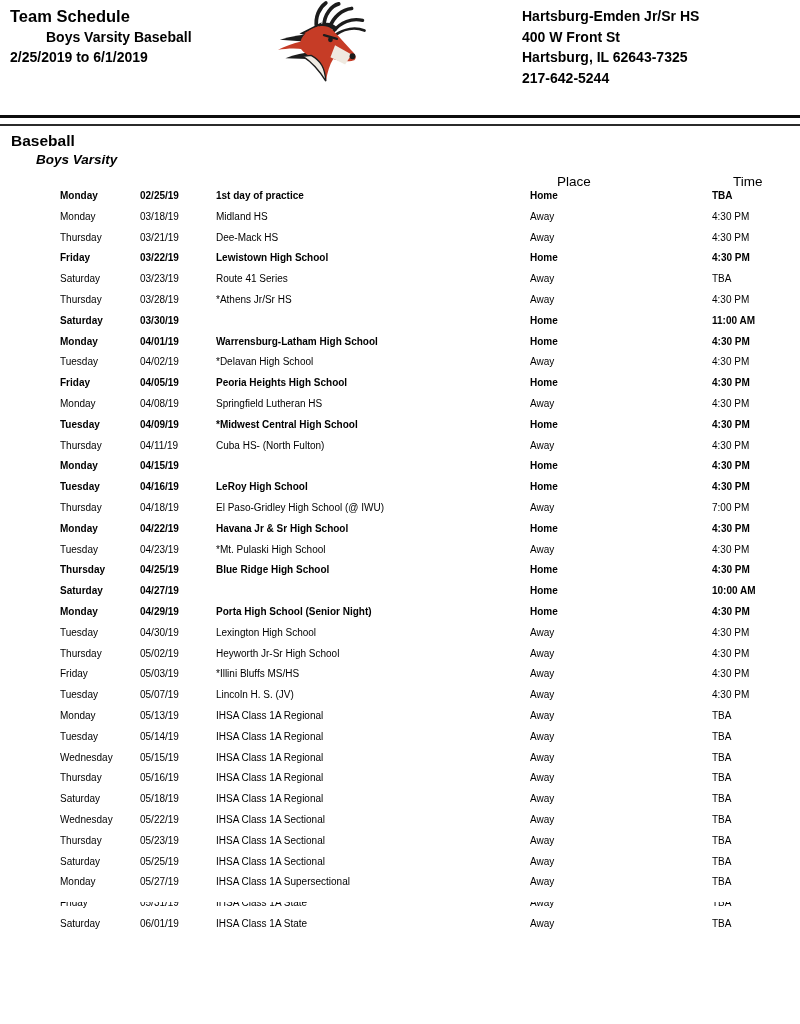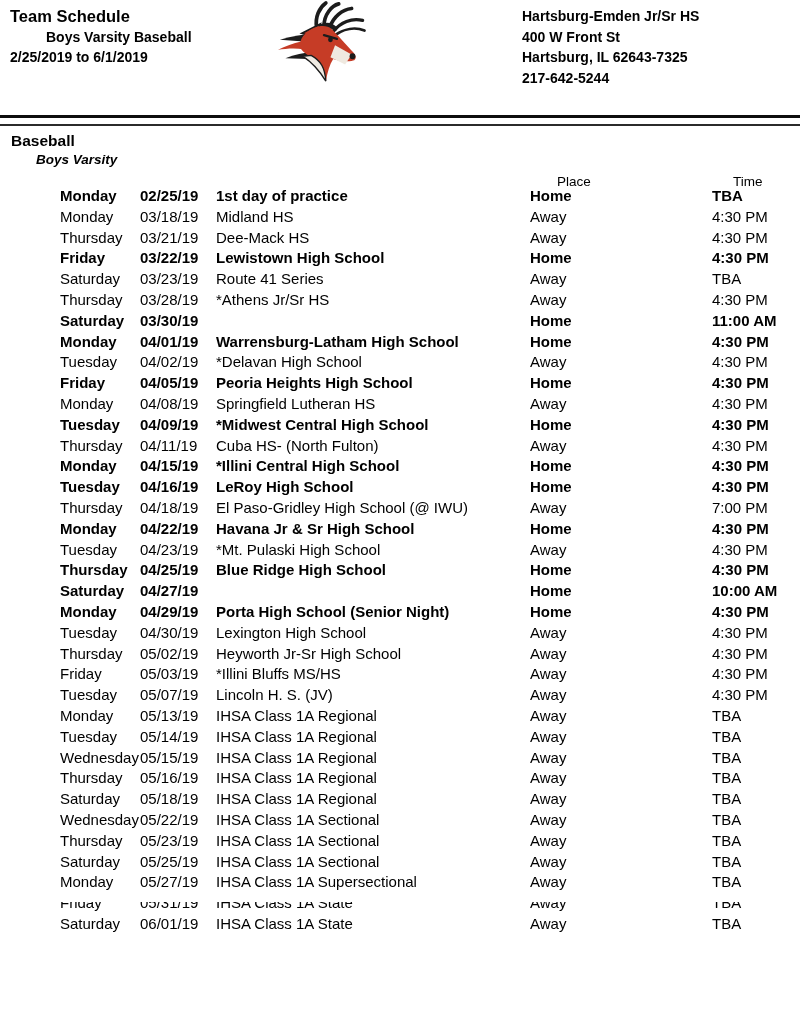--- a/index.html
+++ b/index.html
@@ -27,21 +27,21 @@
   .sport{position:absolute;left:11px;top:132px;font-size:15.5px;font-weight:700;}
   .team{position:absolute;left:36px;top:152px;font-size:13.5px;font-weight:700;font-style:italic;}
 
   
   .colhdr{position:absolute;top:175px;font-size:13.5px;line-height:14px;white-space:nowrap;}
   .colhdr.place{left:541px;margin-left:16px;}
   .colhdr.time{left:733px;}
 
   
   .rows{position:absolute;left:0;top:186px;width:800px;}
-  .row{position:relative;height:20.8px;font-size:15px;line-height:20.8px;}
+  .row{position:relative;height:20.8px;font-size:10px;line-height:20.8px;}
   .cell{position:absolute;top:0;white-space:nowrap;}
   .c-day{left:60px;}
   .c-date{left:140px;}
   .c-event{left:216px;}
   .c-place{left:530px;}
   .c-time{left:712px;text-align:center;}
   .row.bold{font-weight:700;}
   .row.clipped{clip-path:inset(43% 0 0 0);}
 </style>
 </head>
@@ -189,21 +189,20 @@
       <div class="row">
       <span class="cell c-day">Thursday</span>
       <span class="cell c-date">04/11/19</span>
       <span class="cell c-event">Cuba HS- (North Fulton)</span>
       <span class="cell c-place">Away</span>
       <span class="cell c-time">4:30 PM</span>
     </div>
       <div class="row bold">
       <span class="cell c-day">Monday</span>
       <span class="cell c-date">04/15/19</span>
-      <span class="cell c-event">*Illini Central High School</span>
       <span class="cell c-place">Home</span>
       <span class="cell c-time">4:30 PM</span>
     </div>
       <div class="row bold">
       <span class="cell c-day">Tuesday</span>
       <span class="cell c-date">04/16/19</span>
       <span class="cell c-event">LeRoy High School</span>
       <span class="cell c-place">Home</span>
       <span class="cell c-time">4:30 PM</span>
     </div>

